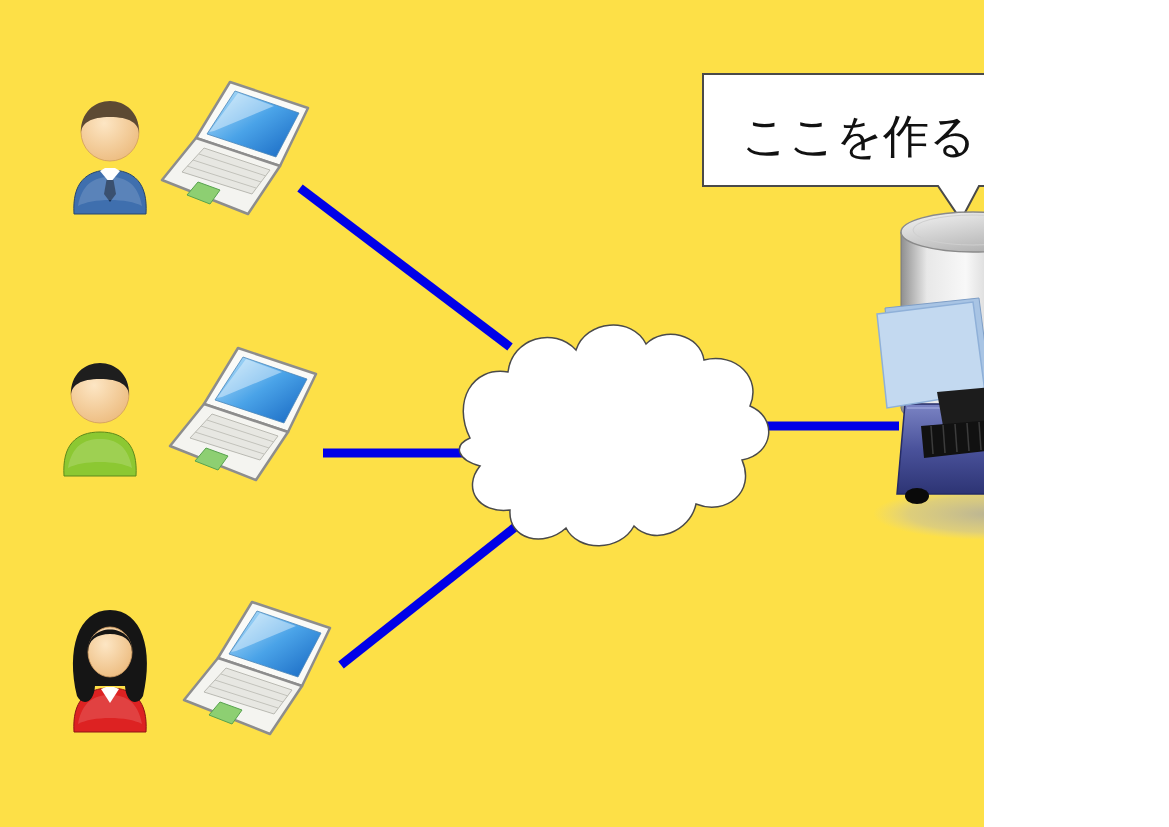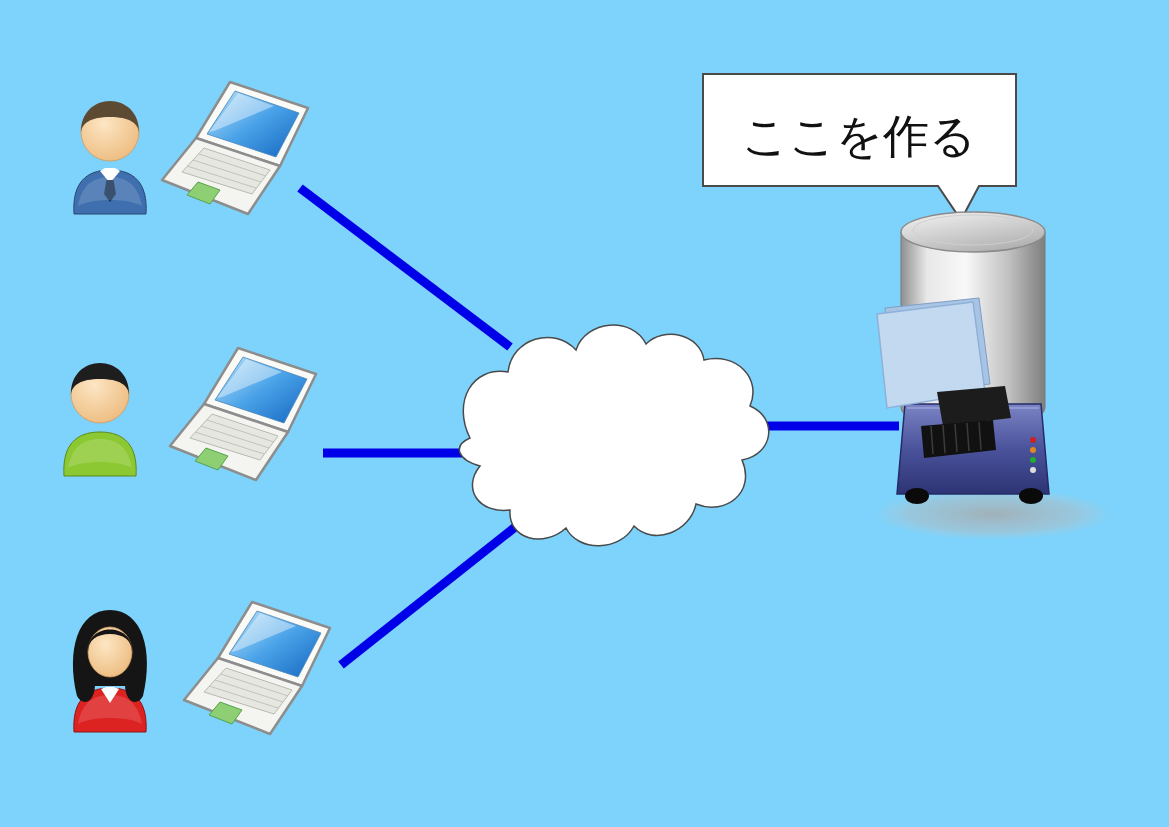--- a/index.html
+++ b/index.html
@@ -1,20 +1,20 @@
 <!DOCTYPE html>
 <html><head>
 <meta charset="utf-8">
 <style>
   html, body { margin: 0; padding: 0; background: #ffffff; }
   .stage {
     position: relative;
-    width: 1169px;
+    width: 984px;
     height: 827px;
-    background: #7dd3fc;
+    background: #fde047;
     overflow: hidden;
     font-family: "DejaVu Sans", "Liberation Sans", sans-serif;
     text-align: right;
   }
   svg { display: block; }
   .callout-text {
     font-family: "DejaVu Sans", "Liberation Sans", sans-serif;
     font-size: 46px;
     fill: #111111;
   }

